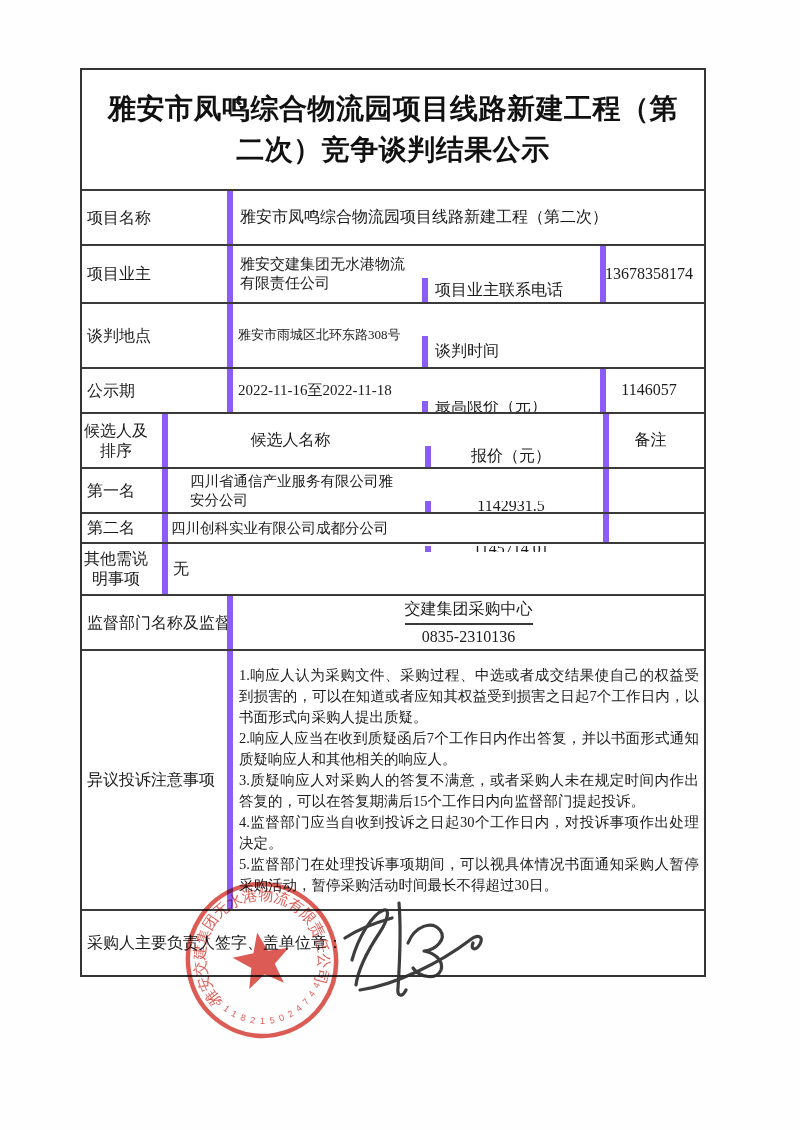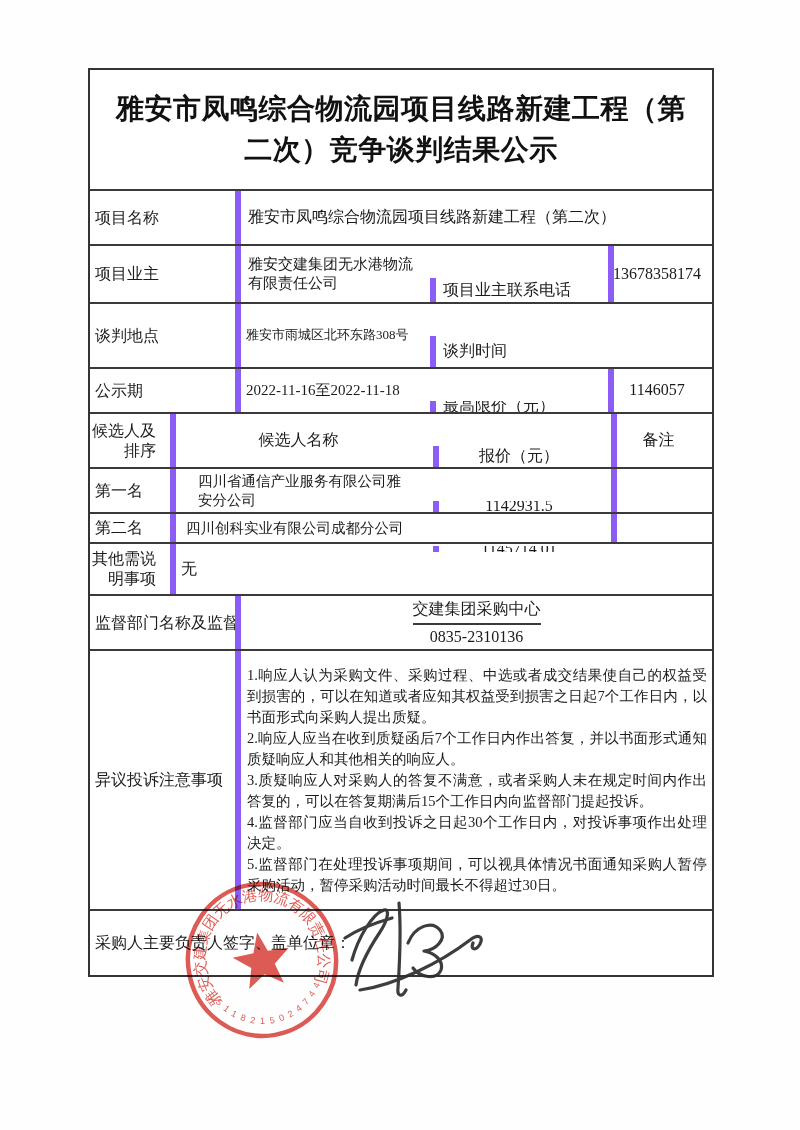--- a/index.html
+++ b/index.html
@@ -4,31 +4,31 @@
 <style>
   * { margin:0; padding:0; box-sizing:border-box; }
   html,body { background:#ffffff; }
   body {
     width:800px; height:1130px; position:relative; overflow:hidden;
     font-family:"Liberation Serif","DejaVu Serif",serif;
     color:#1b1b1b;
   }
   .sheet { position:absolute; left:0; top:0; width:800px; height:1130px; background:#fefefe; }
   .doc-table {
-    position:absolute; left:88px; top:68px; width:626px; height:909px;
+    position:absolute; left:80px; top:68px; width:626px; height:909px;
     border:2px solid #343434; background:#fff;
     display:flex; flex-direction:column;
   }
   .row { display:flex; flex-direction:row; border-top:2px solid #3a3a3a; }
   .row:first-child { border-top:none; }
   .cell { border-left:6px solid #8b5cf6; overflow:hidden; display:flex; align-items:center; }
   .cell:first-child { border-left:none; }
   .c-label { padding:3px 5px; font-size:16px; line-height:1.25; }
   .c-value { padding:3px 7px; font-size:16px; line-height:1.3; }
-  .center { justify-content:center; text-align:right; padding-left:2px; padding-right:14px; }
+  .center { justify-content:center; text-align:center; padding-left:2px; padding-right:14px; }
   .w1 { width:145px; }   
   .w2 { width:195px; }
   .w3 { width:178px;margin-top:32px; }
   .w4 { width:104px; flex:1; }
   .n1 { width:80px; }    
   .n2 { width:263px; }
   .title-block {
     height:119px; display:flex; align-items:center; justify-content:center;
     text-align:center; padding:0 13px;
     font-family:"Liberation Sans","DejaVu Sans",sans-serif;
@@ -88,21 +88,21 @@
 
     <div class="row" style="height:45px;">
       <div class="cell c-label n1">第一名</div>
       <div class="cell c-value n2" style="font-size:14.5px; padding:2px 22px;">四川省通信产业服务有限公司雅安分公司</div>
       <div class="cell c-value w3 center">1142931.5</div>
       <div class="cell c-value w4 center"></div>
     </div>
 
     <div class="row" style="height:30px;">
       <div class="cell c-label n1">第二名</div>
-      <div class="cell c-value n2" style="font-size:14.5px; padding:2px 10px;">四川创科实业有限公司成都分公司</div>
+      <div class="cell c-value n2" style="font-size:14.5px; padding:2px 3px;">四川创科实业有限公司成都分公司</div>
       <div class="cell c-value w3 center">1145714.01</div>
       <div class="cell c-value w4 center"></div>
     </div>
 
     <div class="row" style="height:52px;">
       <div class="cell c-label n1 center">其他需说明事项</div>
       <div class="cell c-value" style="flex:1; padding-left:5px;">无</div>
     </div>
 
     <div class="row" style="height:55px;">

